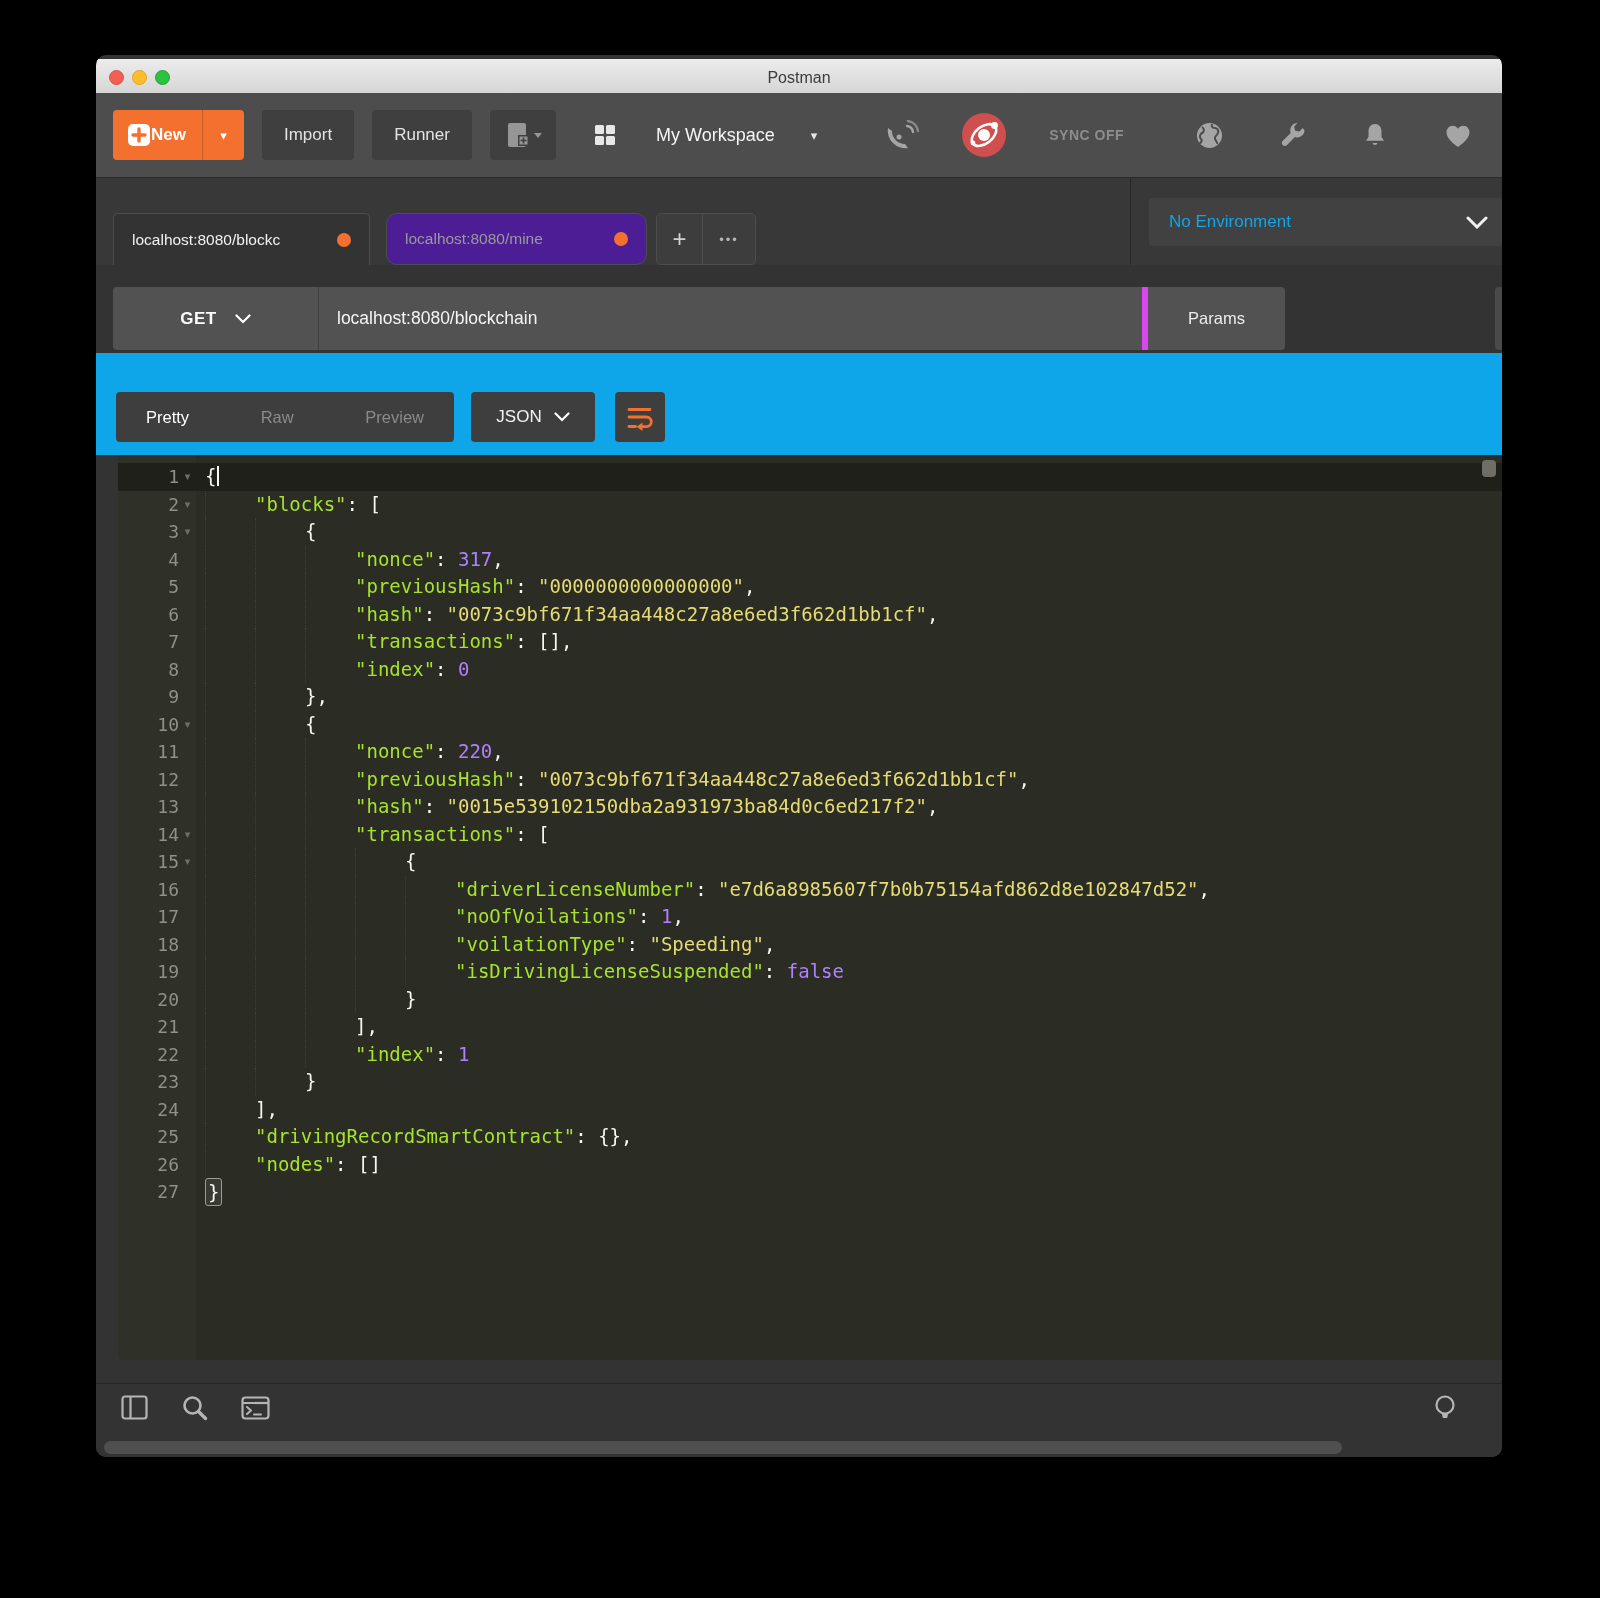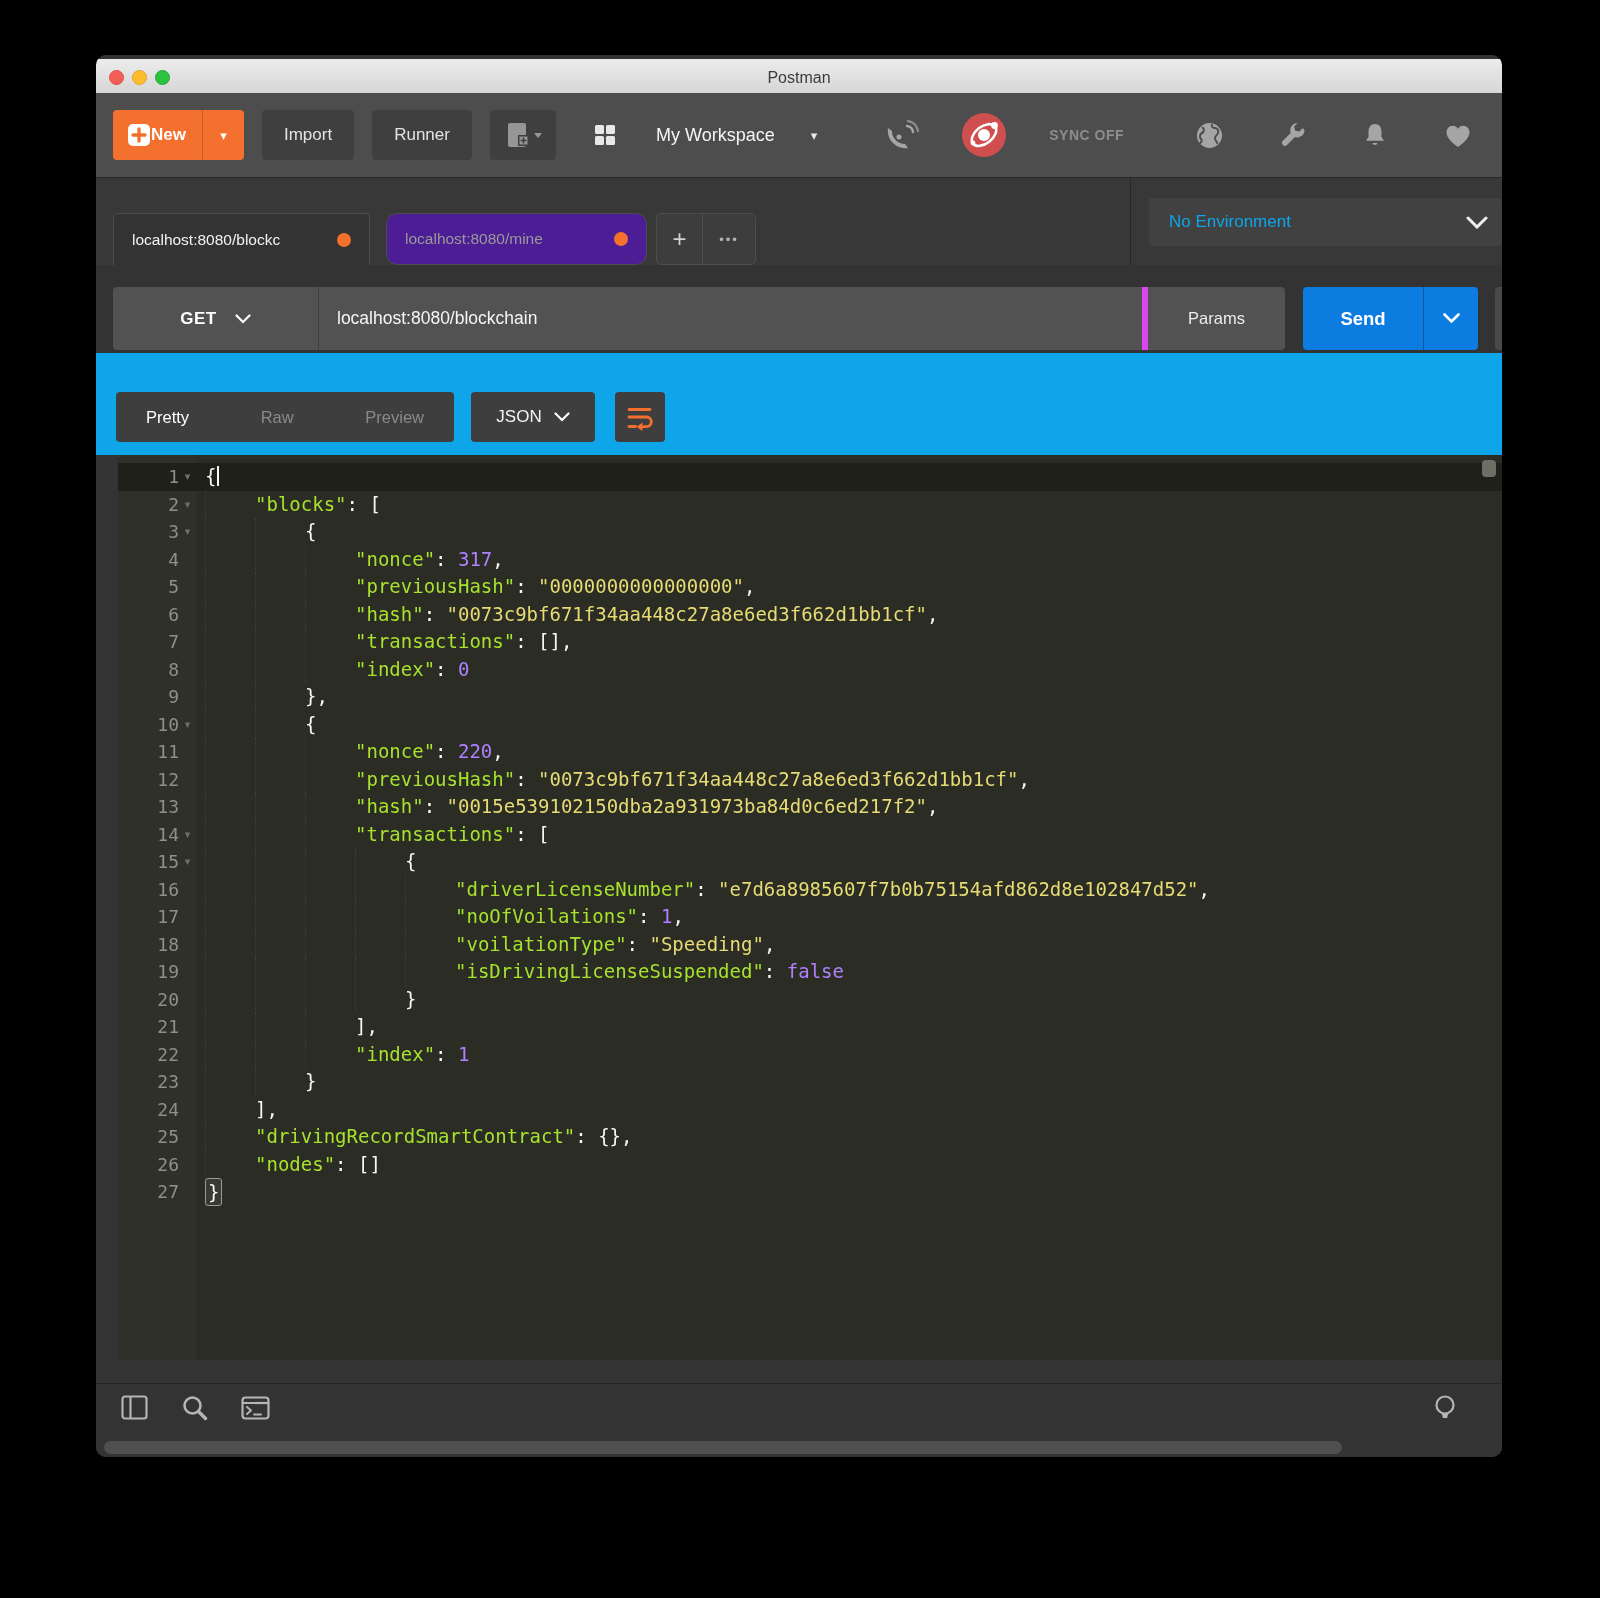--- a/index.html
+++ b/index.html
@@ -256,30 +256,20 @@
     <div class="url-group">
       <div class="method">
         <span>GET</span>
         <svg width="16" height="10" viewBox="0 0 16 10">
             <path d="M1.5 1.5L8 8l6.5-6.5" stroke="#fff" stroke-width="2.2" fill="none" stroke-linecap="round"></path>
           </svg>
       </div>
       <div class="url-input">localhost:8080/blockchain</div>
       <div class="params">
         <span>Params</span>
-      </div>
-    </div>
-    <div class="send-btn">
-      <div class="send-main">
-        <span>Send</span>
-      </div>
-      <div class="send-arrow">
-        <svg width="17" height="11" viewBox="0 0 17 11">
-            <path d="M1.5 1.5L8.5 8.5l7-7" stroke="#fff" stroke-width="2.6" fill="none" stroke-linecap="round"></path>
-          </svg>
       </div>
     </div>
     <div class="save-sliver"></div>
   </div>
 
   <div class="resptools">
     <div class="view-group">
       <span class="view-tab active">Pretty</span>
       <span class="view-tab">Raw</span>
       <span class="view-tab">Preview</span>

